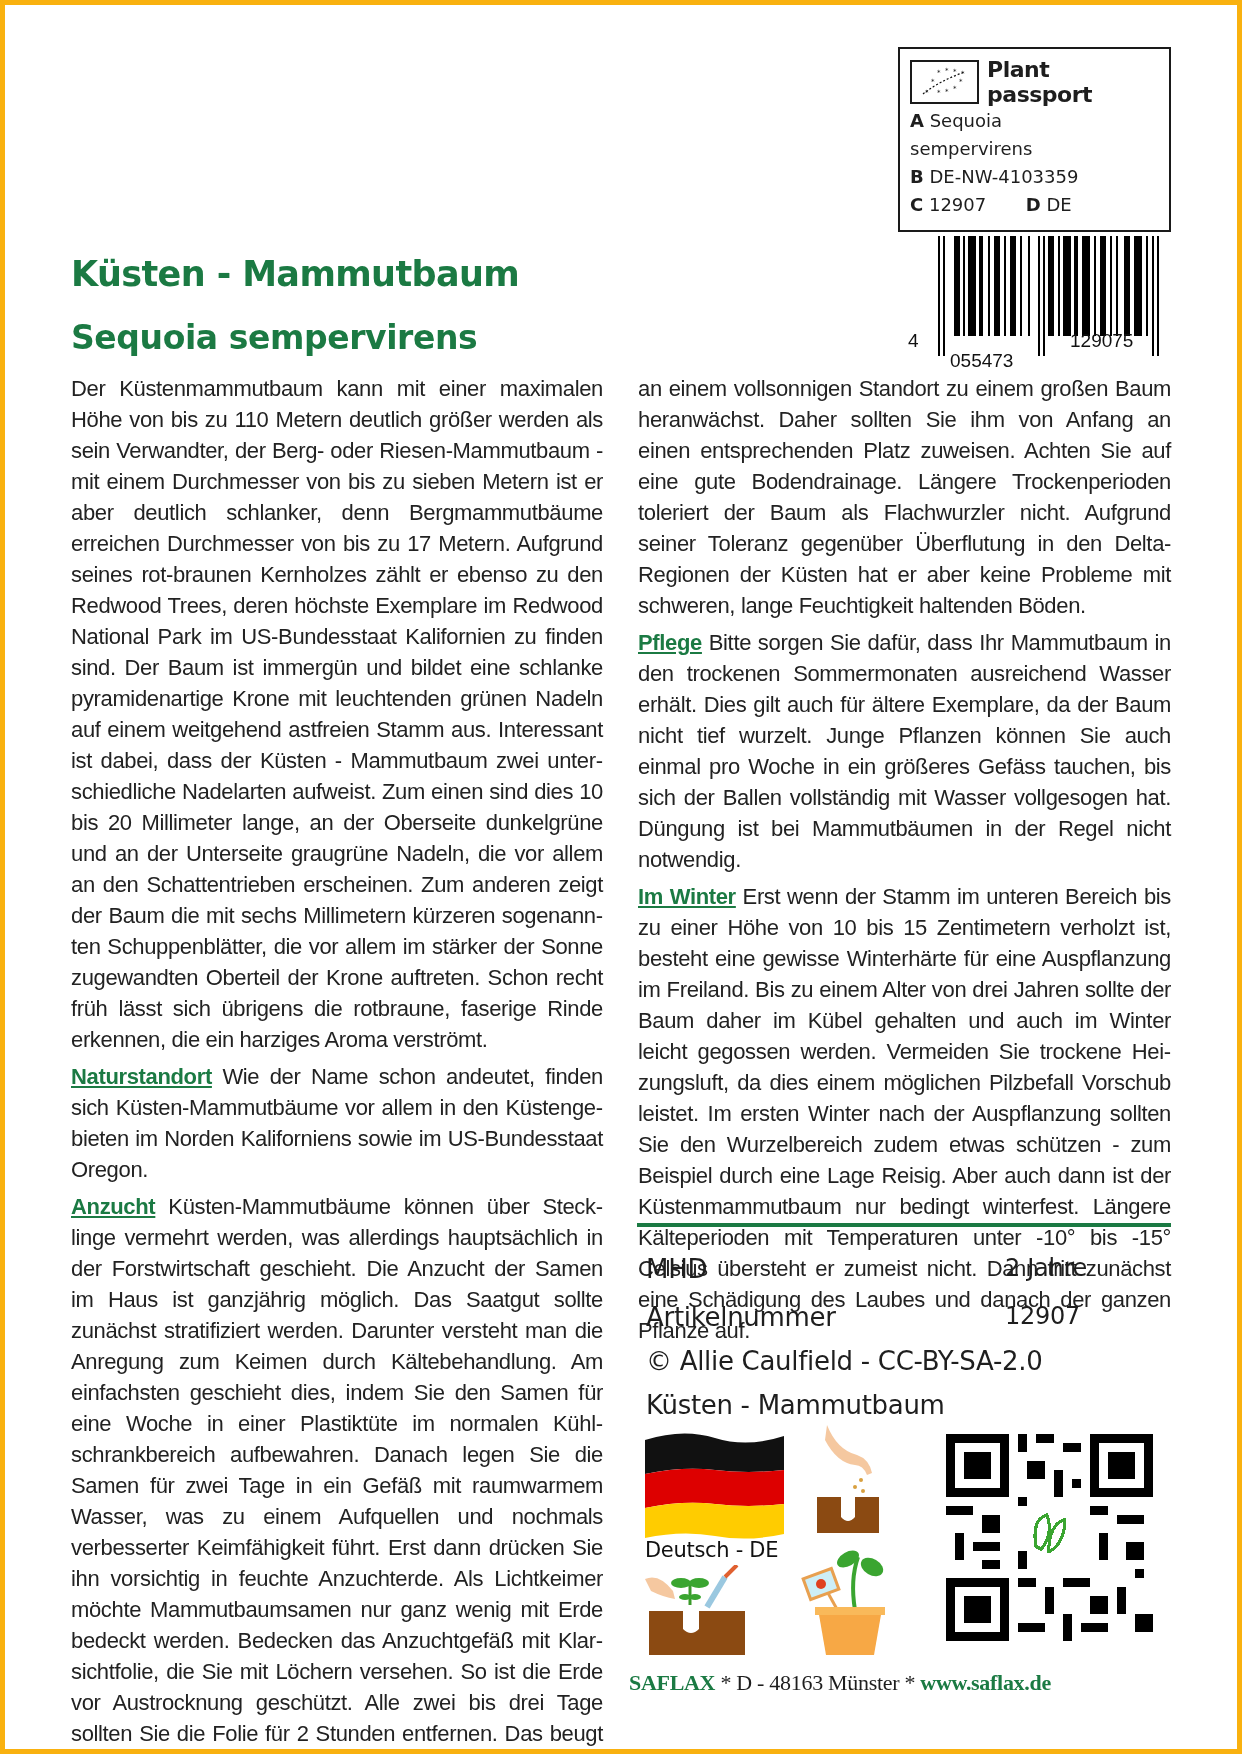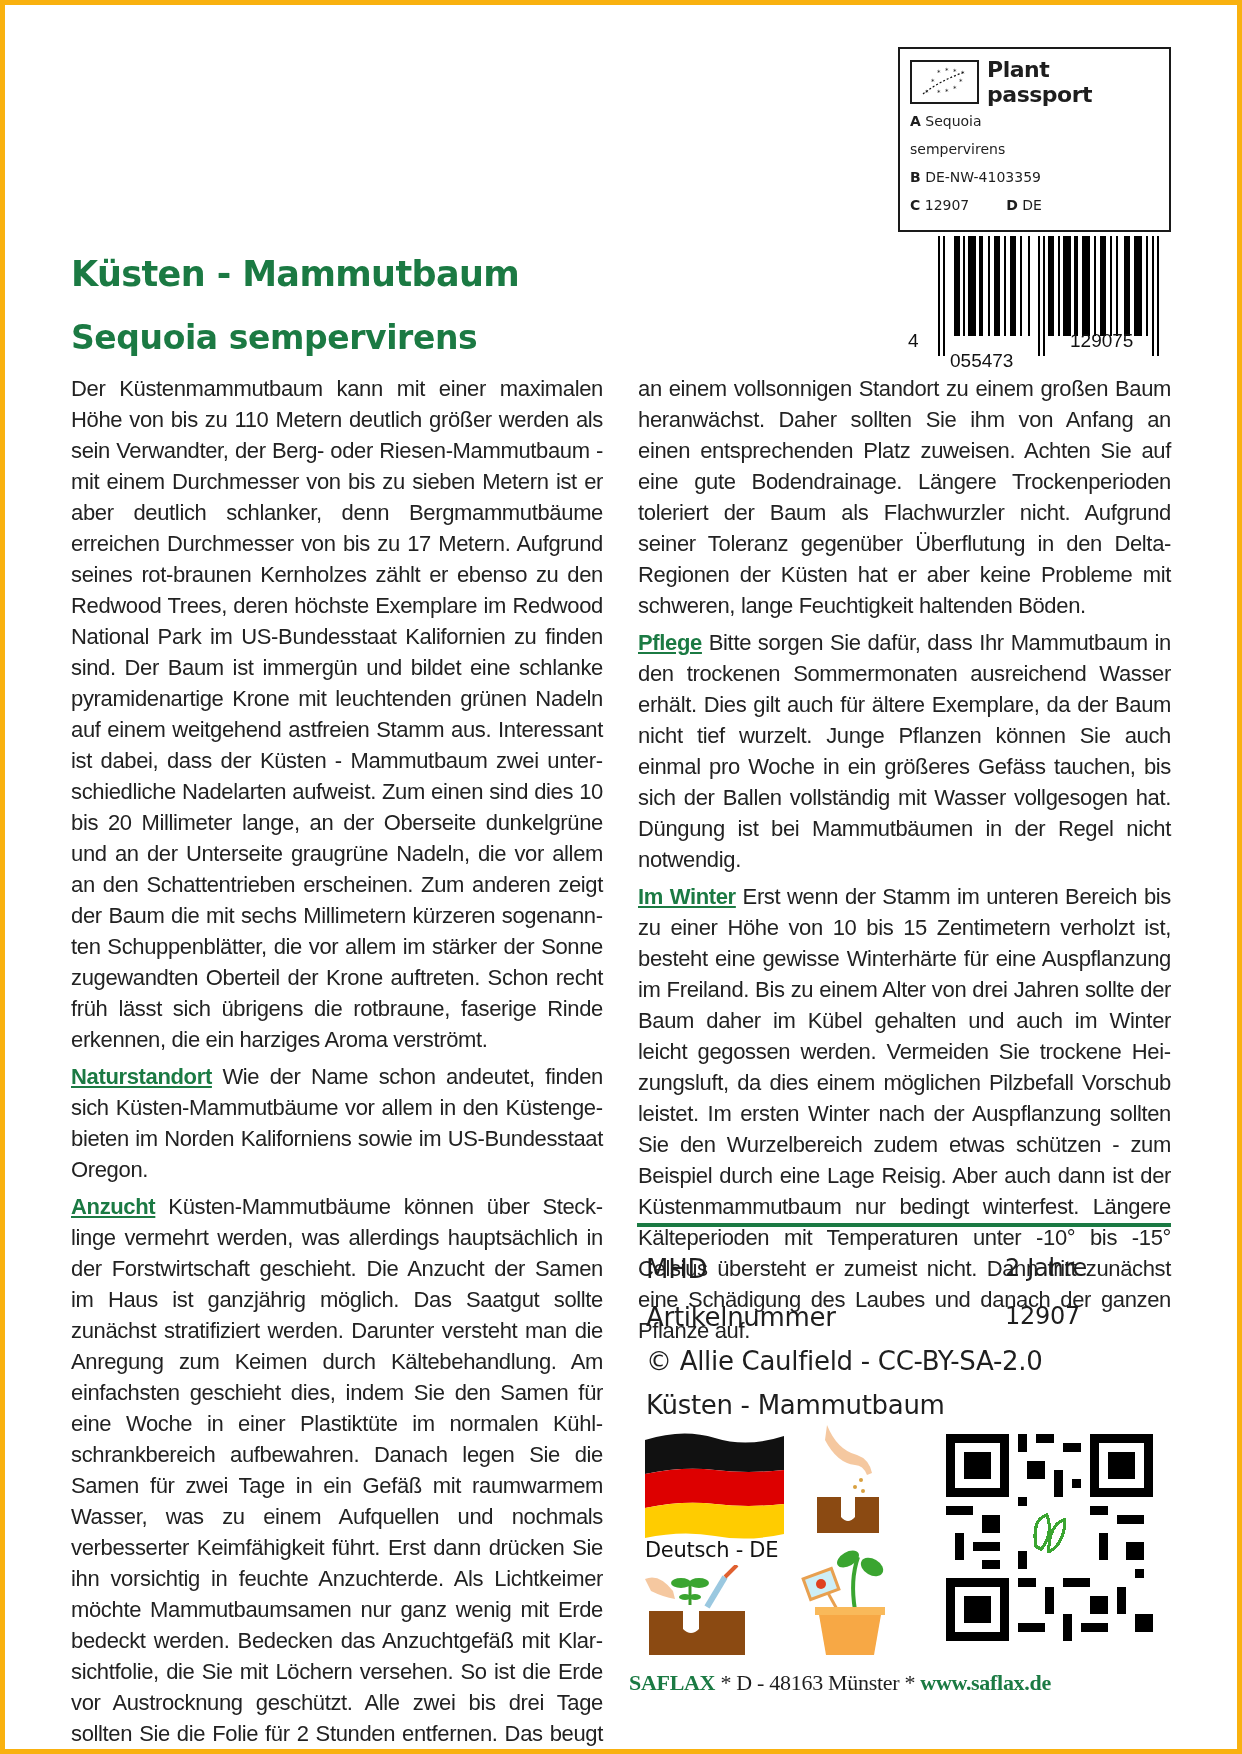--- a/index.html
+++ b/index.html
@@ -5,21 +5,21 @@
   * { box-sizing: border-box; margin: 0; padding: 0; }
   html, body { width: 1242px; height: 1754px; background: #ffffff; }
   body { position: relative; overflow: hidden; font-family: "DejaVu Sans", sans-serif; color: #1e1e1e; }
   .frame { position: absolute; left: 0; top: 0; width: 1242px; height: 1754px; border: 5px solid #f9b10f; }
 
   
   .passport { position: absolute; left: 898px; top: 47px; width: 273px; height: 185px; border: 2px solid #1a1a1a; background: #fff; padding: 8px 10px; }
   .passport .head { display: flex; align-items: center; gap: 8px; height: 50px; }
   .eu-logo { width: 70px; height: 44px; border: 2px solid #1a1a1a; display: flex; align-items: center; justify-content: center; }
   .passport .title { font-family: "DejaVu Sans", sans-serif; font-weight: bold; font-size: 22px; letter-spacing: -0.5px; }
-  .passport .row { font-size: 14px; line-height: 28px; white-space: nowrap; }
+  .passport .row { font-size: 18px; line-height: 28px; white-space: nowrap; }
   .passport .row b { font-weight: bold; }
   .passport .row .gap { display: inline-block; width: 28px; }
 
   .barcode { position: absolute; left: 928px; top: 236px; width: 240px; height: 120px; }
   .barcode-digits { position: absolute; top: 330px; font-family: "Liberation Sans", sans-serif; font-size: 19px; color: #111; }
 
   
   .title-de { position: absolute; left: 71px; top: 254px; font-family: "DejaVu Sans", sans-serif; font-weight: bold; font-size: 35px; color: #1b7a43; letter-spacing: -0.6px; }
   .title-lat { position: absolute; left: 71px; top: 318px; font-family: "DejaVu Sans", sans-serif; font-size: 33px; color: #1b7a43; letter-spacing: -0.4px; }
 

